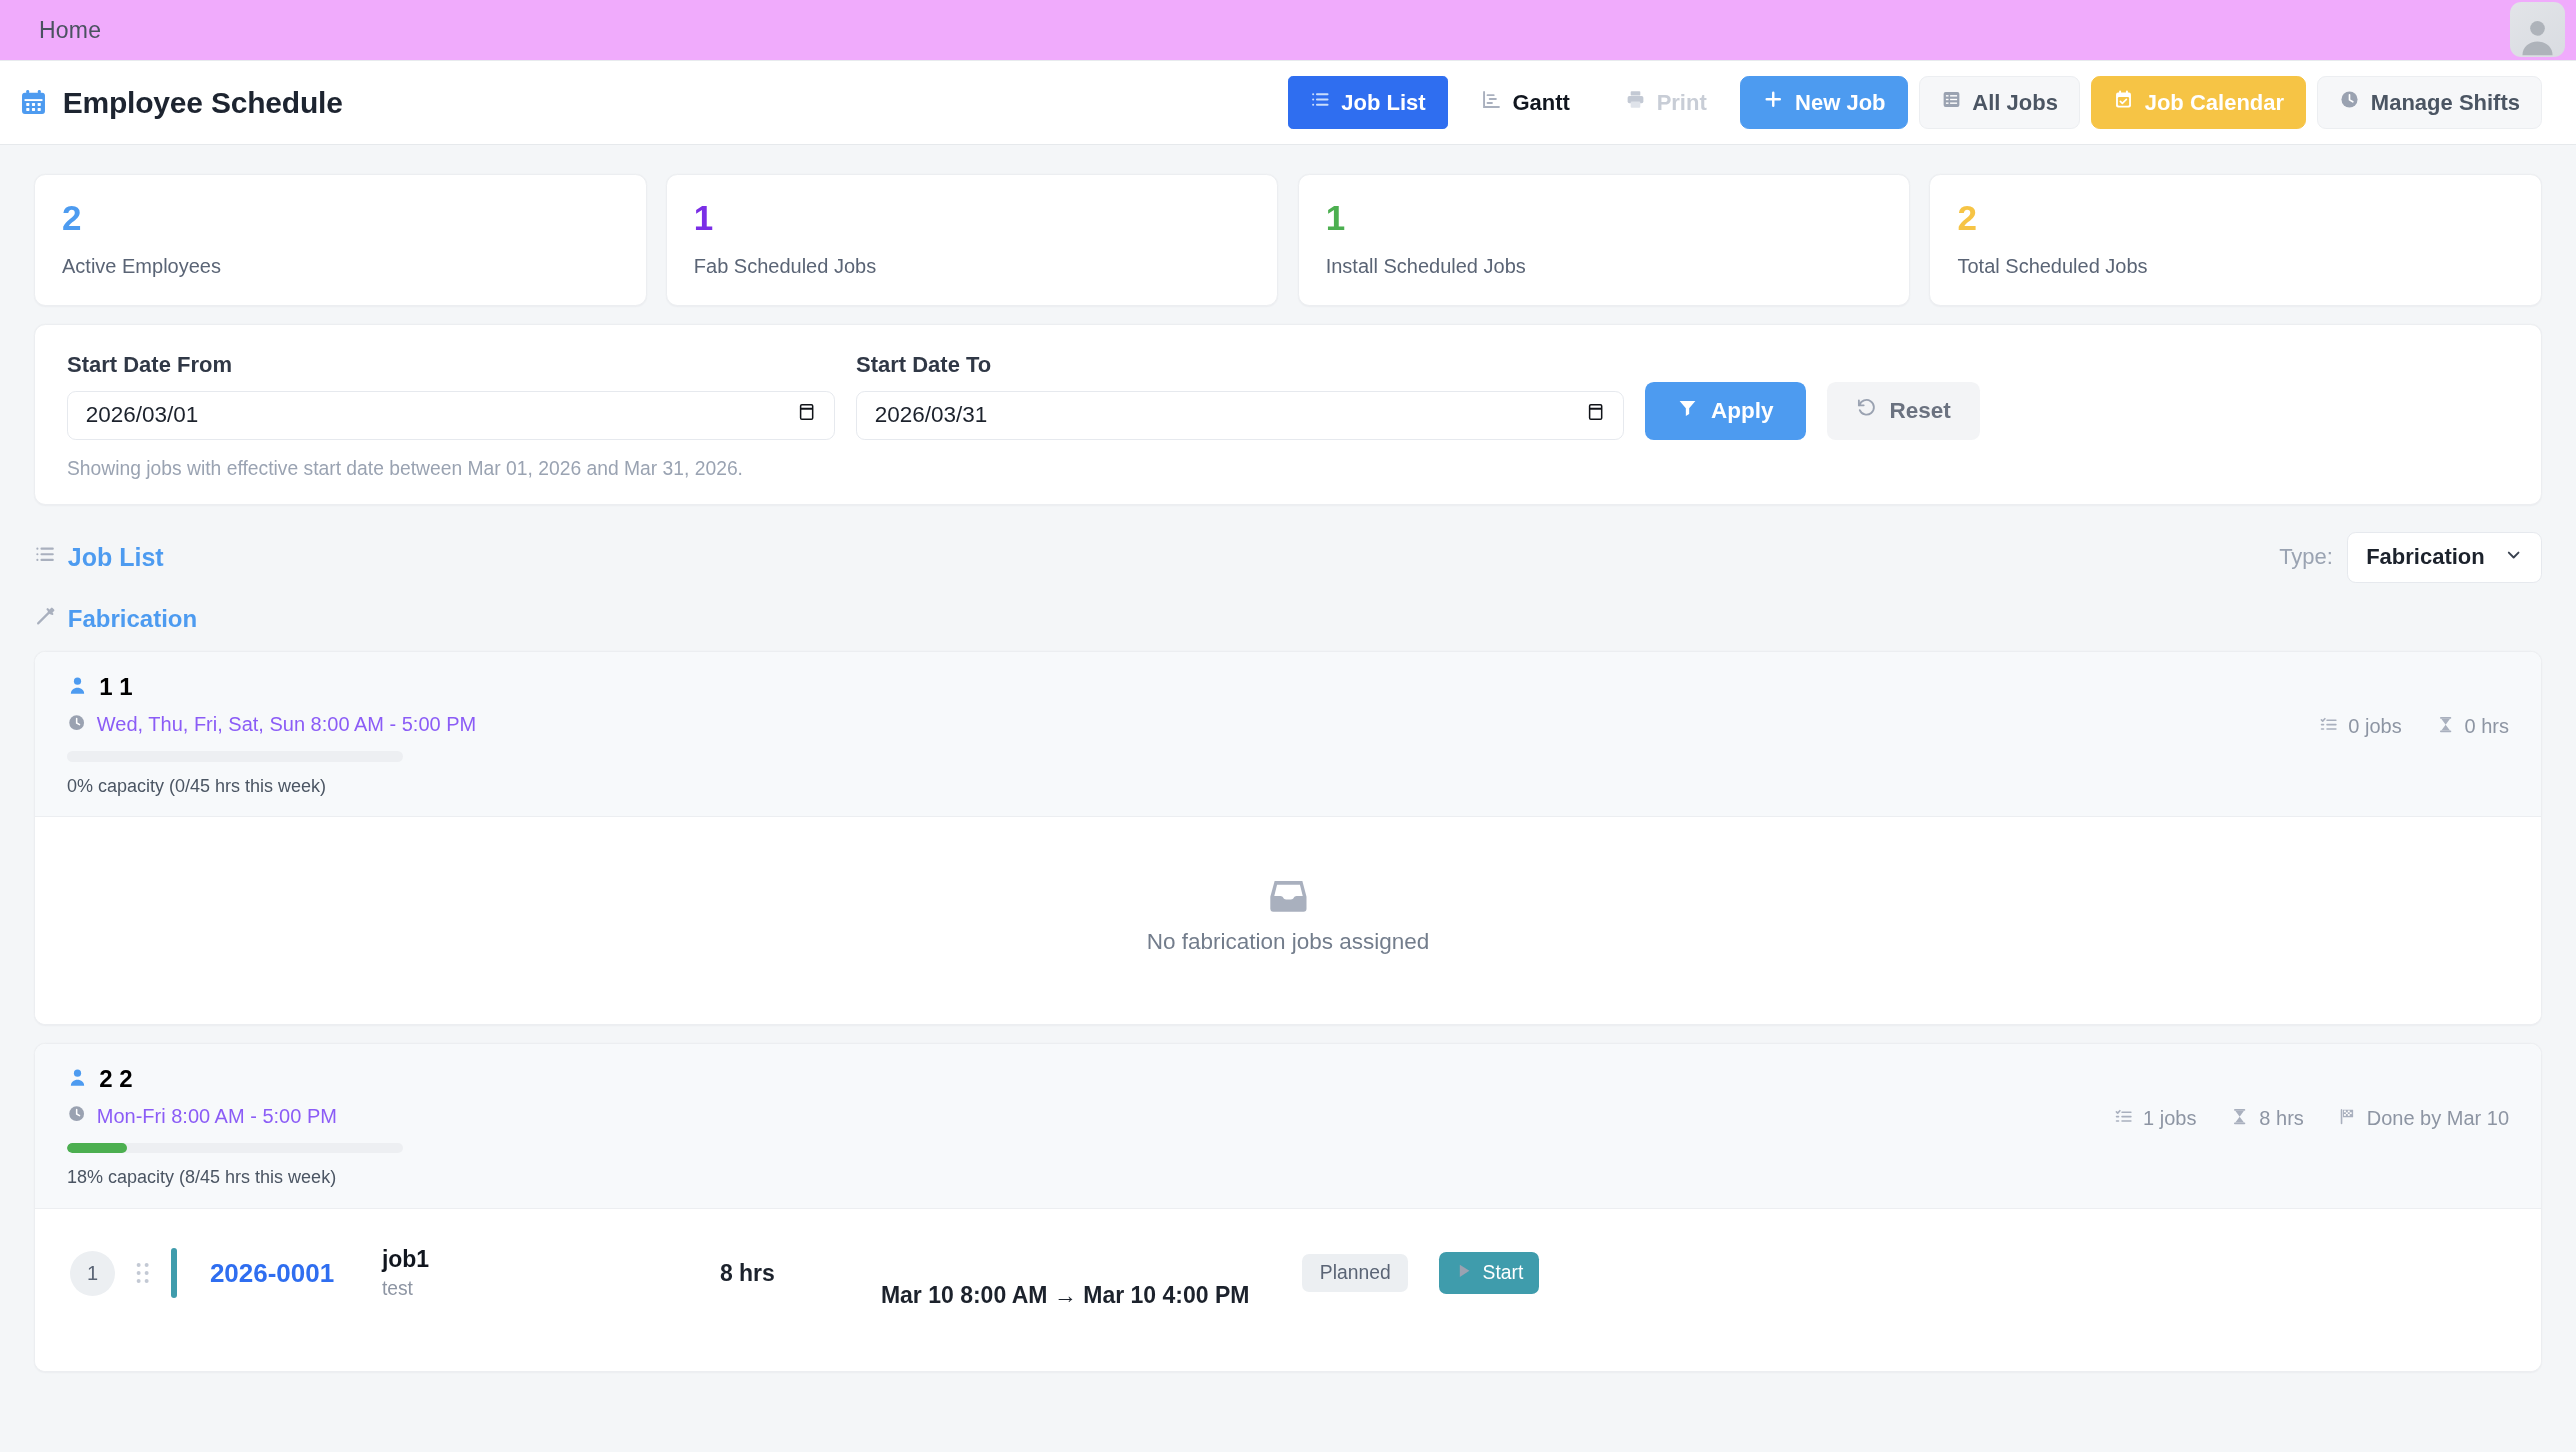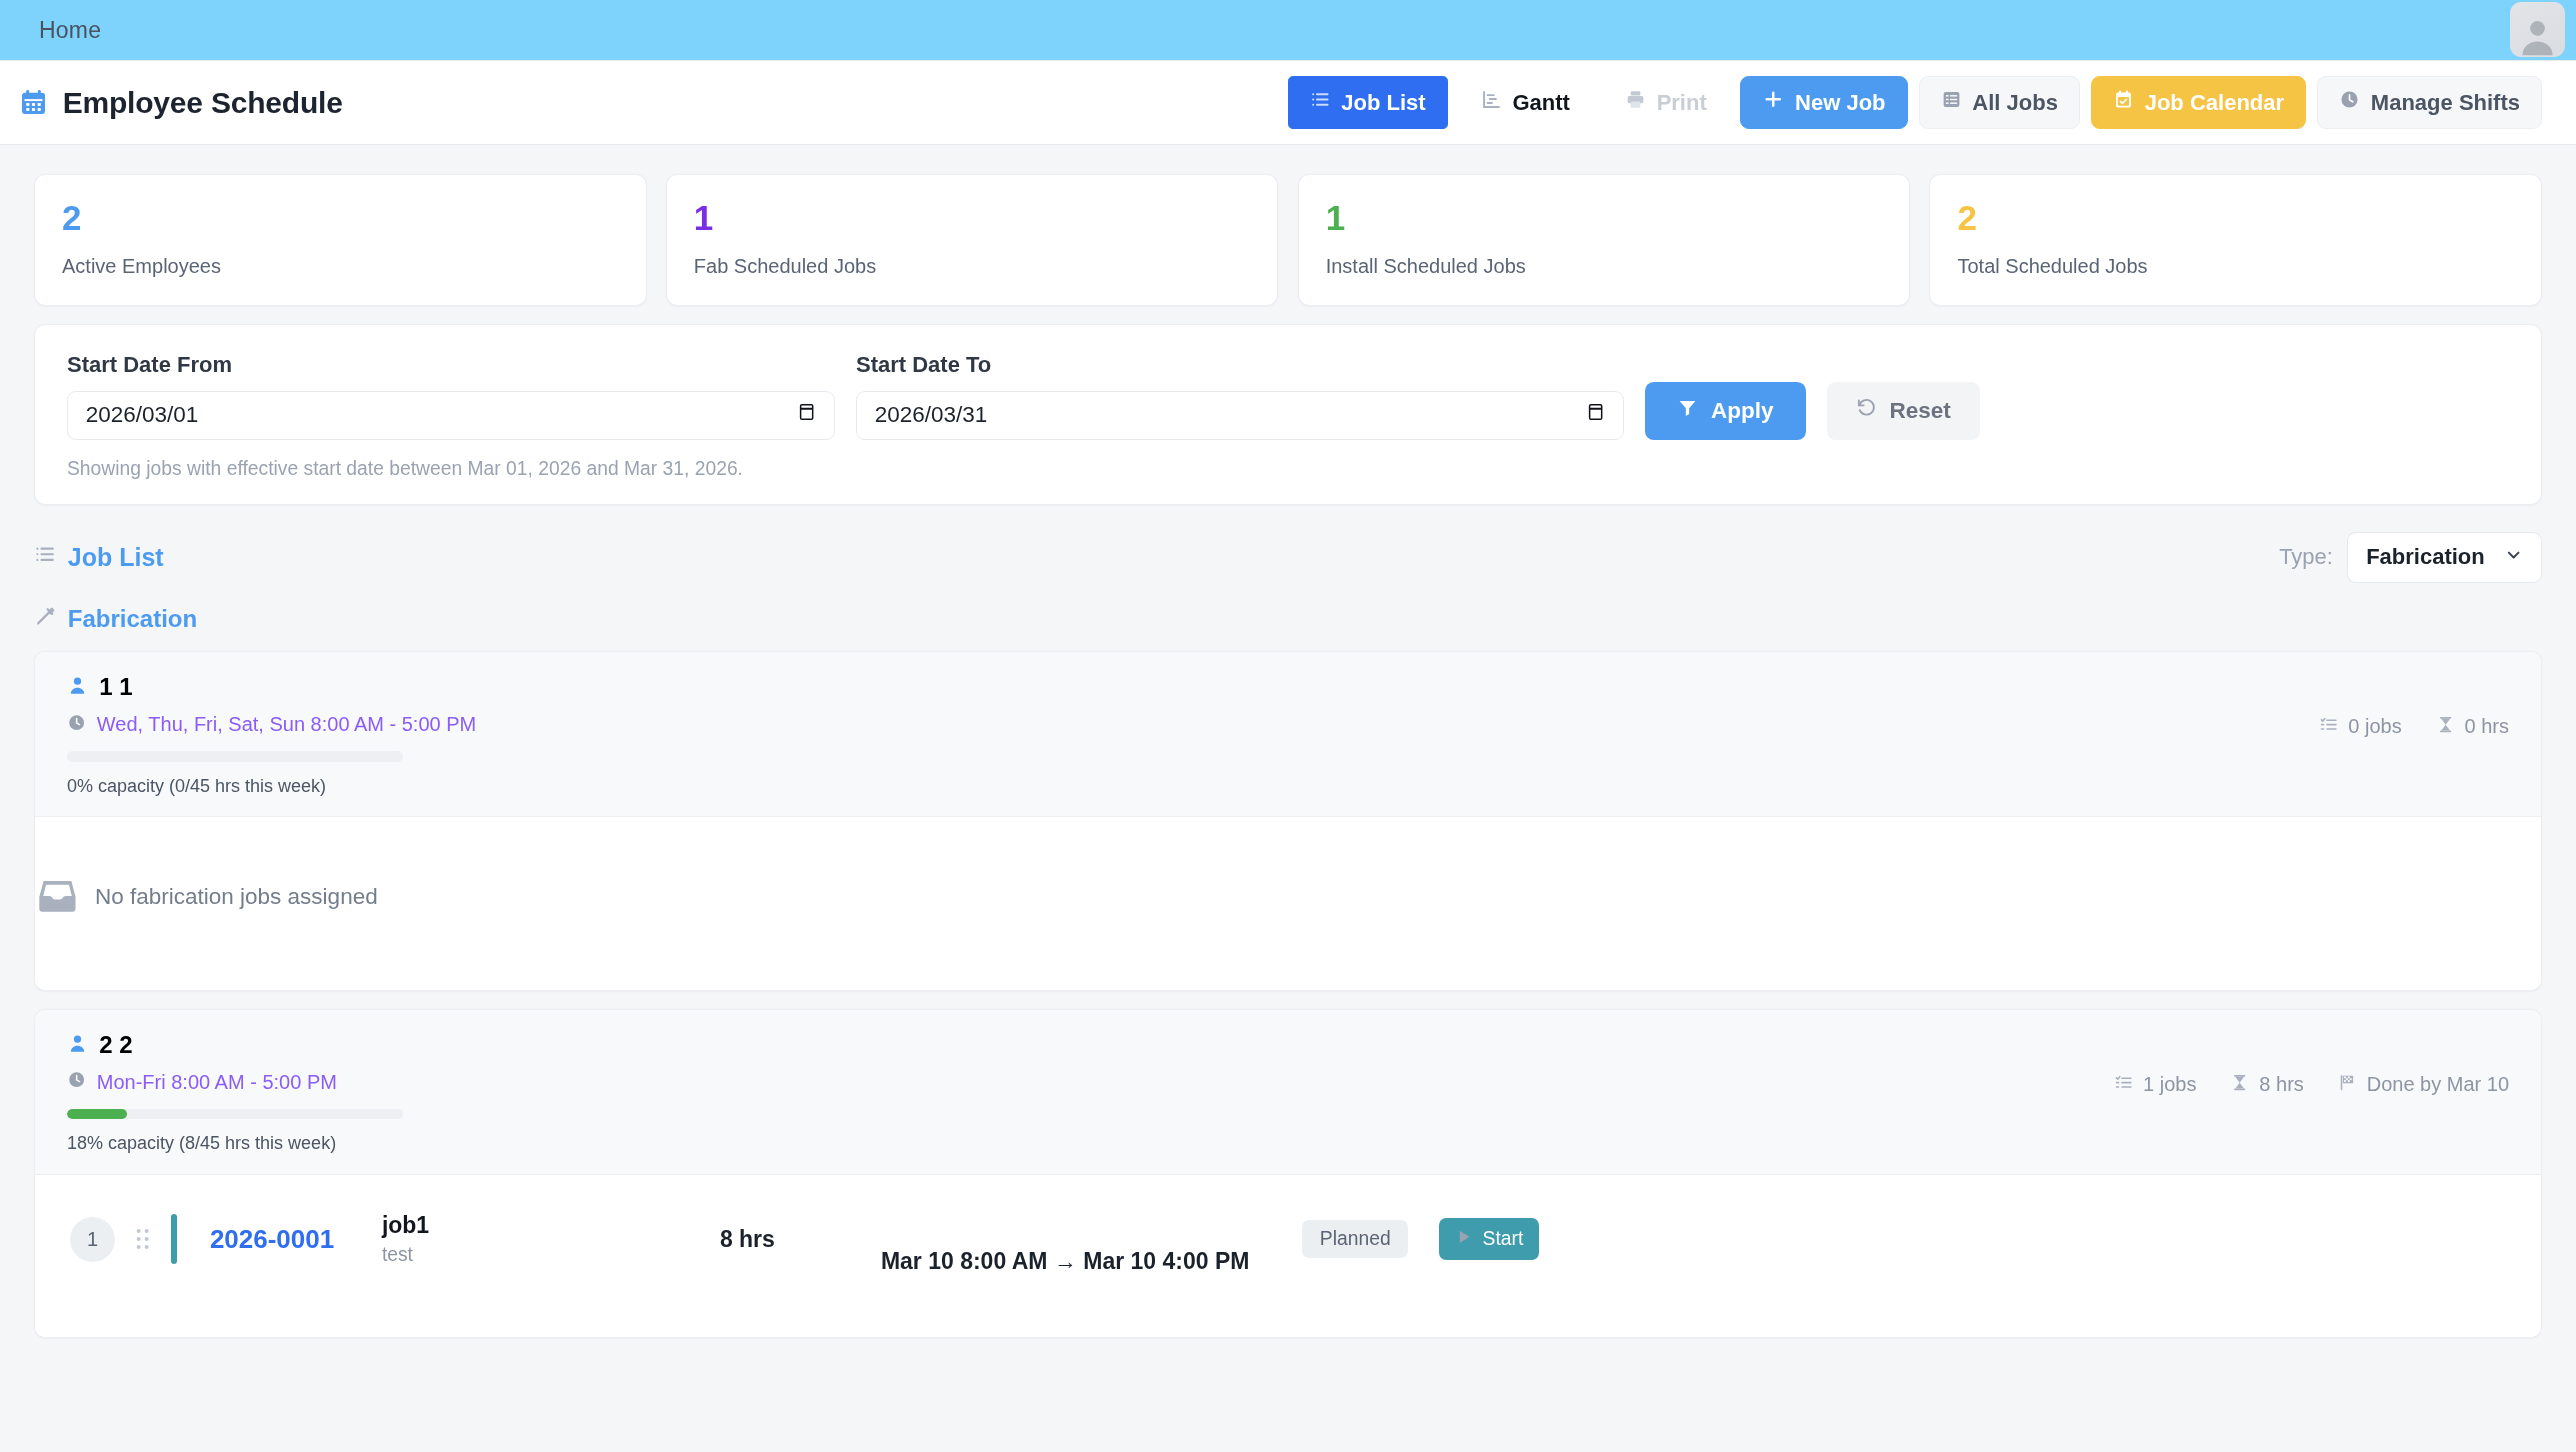--- a/index.html
+++ b/index.html
@@ -8,21 +8,21 @@
     background: #f4f6f8;
     font-family: "Liberation Sans", sans-serif;
     -webkit-font-smoothing: antialiased;
     overflow: hidden;
   }
 
   
   .breadcrumb-bar {
     position: relative;
     height: 61px;
-    background: #7dd3fc;
+    background: #f0abfc;
     border-bottom: 0.8px solid #e8ebee;
     display: flex;
     align-items: center;
     padding: 0 39px;
   }
   .breadcrumb-link {
     font-size: 23px;
     color: #4a5260;
     letter-spacing: 0.2px;
   }
@@ -181,21 +181,21 @@
   .cap-bar { margin-top: 14.5px; width: 336px; height: 10.5px; border-radius: 6.4px; background: #edeff2; overflow: hidden; }
   .cap-fill { height: 100%; border-radius: 6.4px; background: #4caf50; }
   .cap-text { margin-top: 14px; font-size: 18px; color: #4b5563; }
   .emp-right { display: flex; align-items: center; gap: 34px; padding-top: 42px; }
   .emp-metric { display: flex; align-items: flex-start; gap: 9.6px; font-size: 20px; color: #8d95a3; }
 
   
   .empty-state {
     background: #fff;
     padding: 56px 0 69px 0;
-    display: flex; flex-direction: row; align-items: center; gap: 15px;
+    display: flex; flex-direction: column; align-items: center; gap: 8px;
   }
   .empty-text { font-size: 22.5px; color: #737d8c; }
 
   
   .job-rows { background: #fff; padding: 17.7px 0 51px 0; }
   .job-row { display: flex; align-items: center; padding: 11.3px 32px 11.3px 35px; }
   .seq-badge {
     width: 45px; height: 45px; border-radius: 50%;
     background: #eceff2; color: #5a6475;
     display: flex; align-items: center; justify-content: center;

